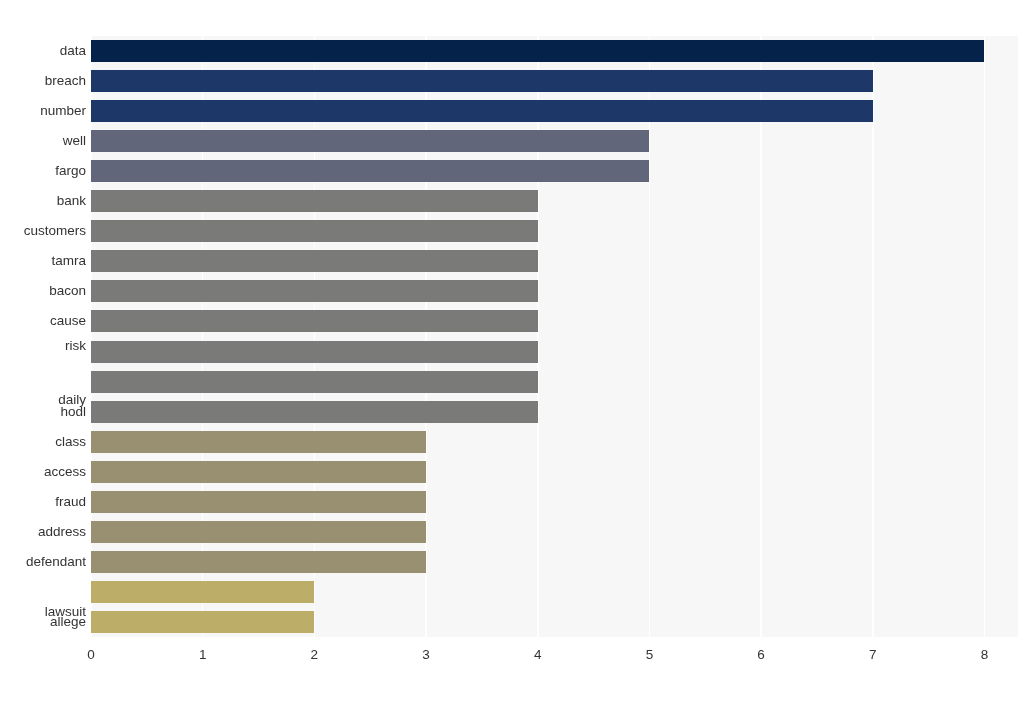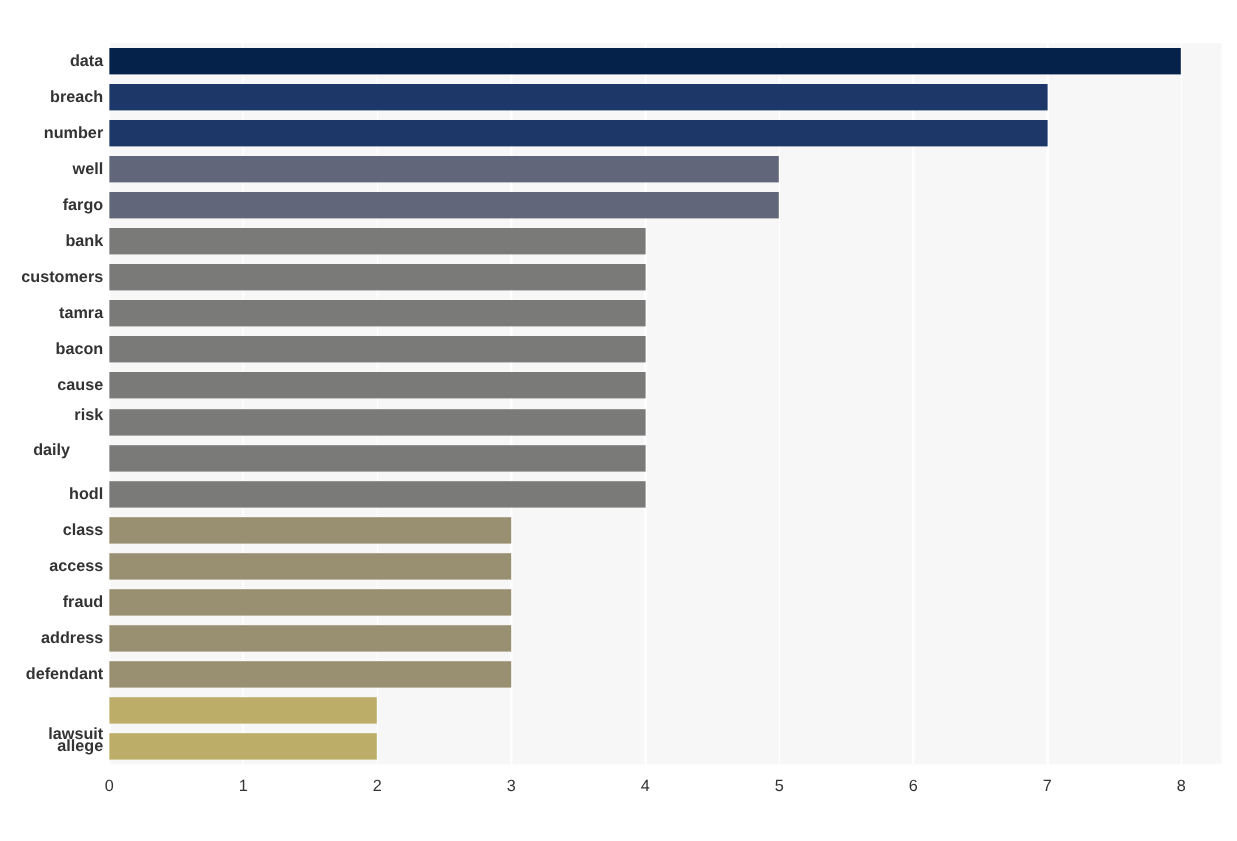--- a/index.html
+++ b/index.html
@@ -73,21 +73,20 @@
     height: 22px;
   }
 
   
   #y-axis-labels {
     position: absolute;
     left: 0;
     top: 36px;
     width: 86px;
     height: 601px;
-    font-weight: bold;
   }
   .y-tick-label {
     position: absolute;
     right: 0;
     width: 86px;
     height: 22px;
     line-height: 22px;
     text-align: right;
     font-size: 13.5px;
     color: #333333;
@@ -170,21 +169,21 @@
       <div class="y-tick-label" style="top: 34.075px;">breach</div>
       <div class="y-tick-label" style="top: 64.125px;">number</div>
       <div class="y-tick-label" style="top: 94.175px;">well</div>
       <div class="y-tick-label" style="top: 124.225px;">fargo</div>
       <div class="y-tick-label" style="top: 154.275px;">bank</div>
       <div class="y-tick-label" style="top: 184.325px;">customers</div>
       <div class="y-tick-label" style="top: 214.375px;">tamra</div>
       <div class="y-tick-label" style="top: 244.425px;">bacon</div>
       <div class="y-tick-label" style="top: 274.475px;">cause</div>
       <div class="y-tick-label" style="top: 299px; padding-left: 25px;">risk</div>
-      <div class="y-tick-label" style="top: 328px; text-align: center;">daily</div>
+      <div class="y-tick-label" style="top: 353px;">daily</div>
       <div class="y-tick-label" style="top: 364.625px; padding-left: 28px;">hodl</div>
       <div class="y-tick-label" style="top: 394.675px;">class</div>
       <div class="y-tick-label" style="top: 424.725px; padding-left: 36px;">access</div>
       <div class="y-tick-label" style="top: 454.775px;">fraud</div>
       <div class="y-tick-label" style="top: 484.825px;">address</div>
       <div class="y-tick-label" style="top: 514.875px;">defendant</div>
       <div class="y-tick-label" style="top: 544.925px; margin-top: 20px;">lawsuit</div>
       <div class="y-tick-label" style="top: 574.975px;">allege</div>
     </div>
 

